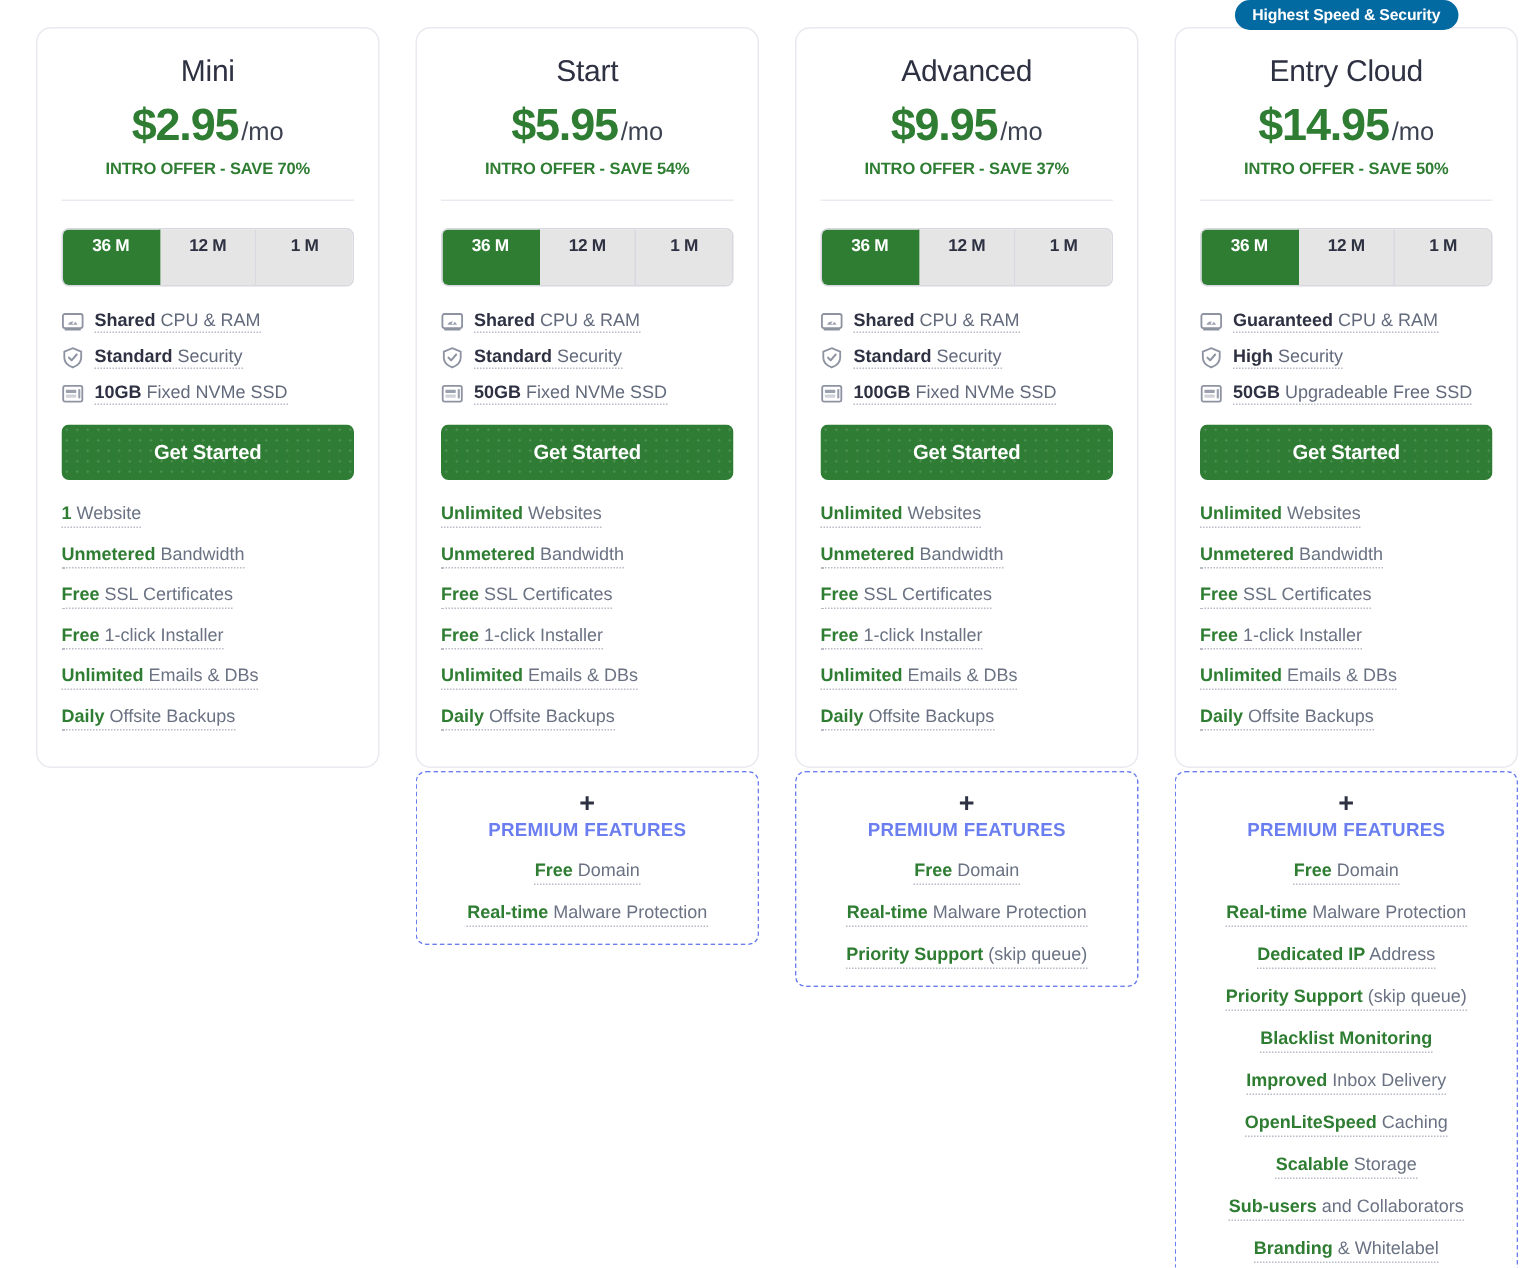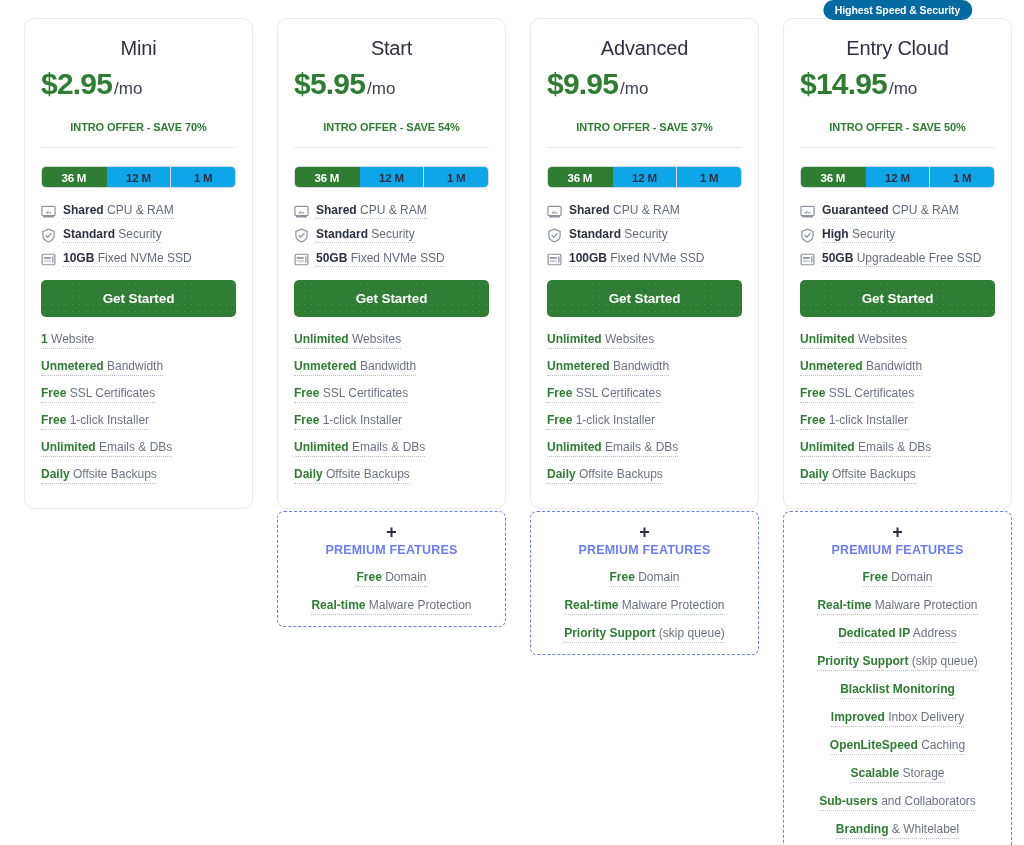--- a/index.html
+++ b/index.html
@@ -53,22 +53,23 @@
   }
   .plan-name {
     text-align: center;
     font-size: 20px;
     font-weight: normal;
     color: #2d3142;
     letter-spacing: -0.2px;
     margin-bottom: 7px;
   }
   .price-row {
+    text-align: center;
     white-space: nowrap;
-    margin-bottom: 20px;
+    margin-bottom: 6px;
   }
   .price {
     font-size: 30px;
     font-weight: bold;
     color: #2e7d32;
     letter-spacing: -0.8px;
   }
   .per {
     font-size: 17px;
     color: #3c4250;
@@ -87,30 +88,30 @@
     height: 1px;
     background: #eceaf0;
     margin: 0 0 18px 0;
   }
   .toggle {
     display: flex;
     border: 1px solid #d8d8e0;
     border-radius: 5px;
     overflow: hidden;
     margin-bottom: 15px;
-    height: 22px;
+    height: 39px;
   }
   .toggle-opt {
     flex: 1;
     text-align: center;
     font-size: 11.5px;
     font-weight: bold;
     color: #2d3142;
     line-height: 23px;
-    background: #0ea5e9;
+    background: #e5e5e5;
     border-right: 1px solid #d8d8e0;
     letter-spacing: -0.2px;
   }
   .toggle-opt:last-child { border-right: none; }
   .toggle-opt.active {
     background: #2e7d32;
     color: #ffffff;
     border-right-color: #2e7d32;
   }
   .spec {

